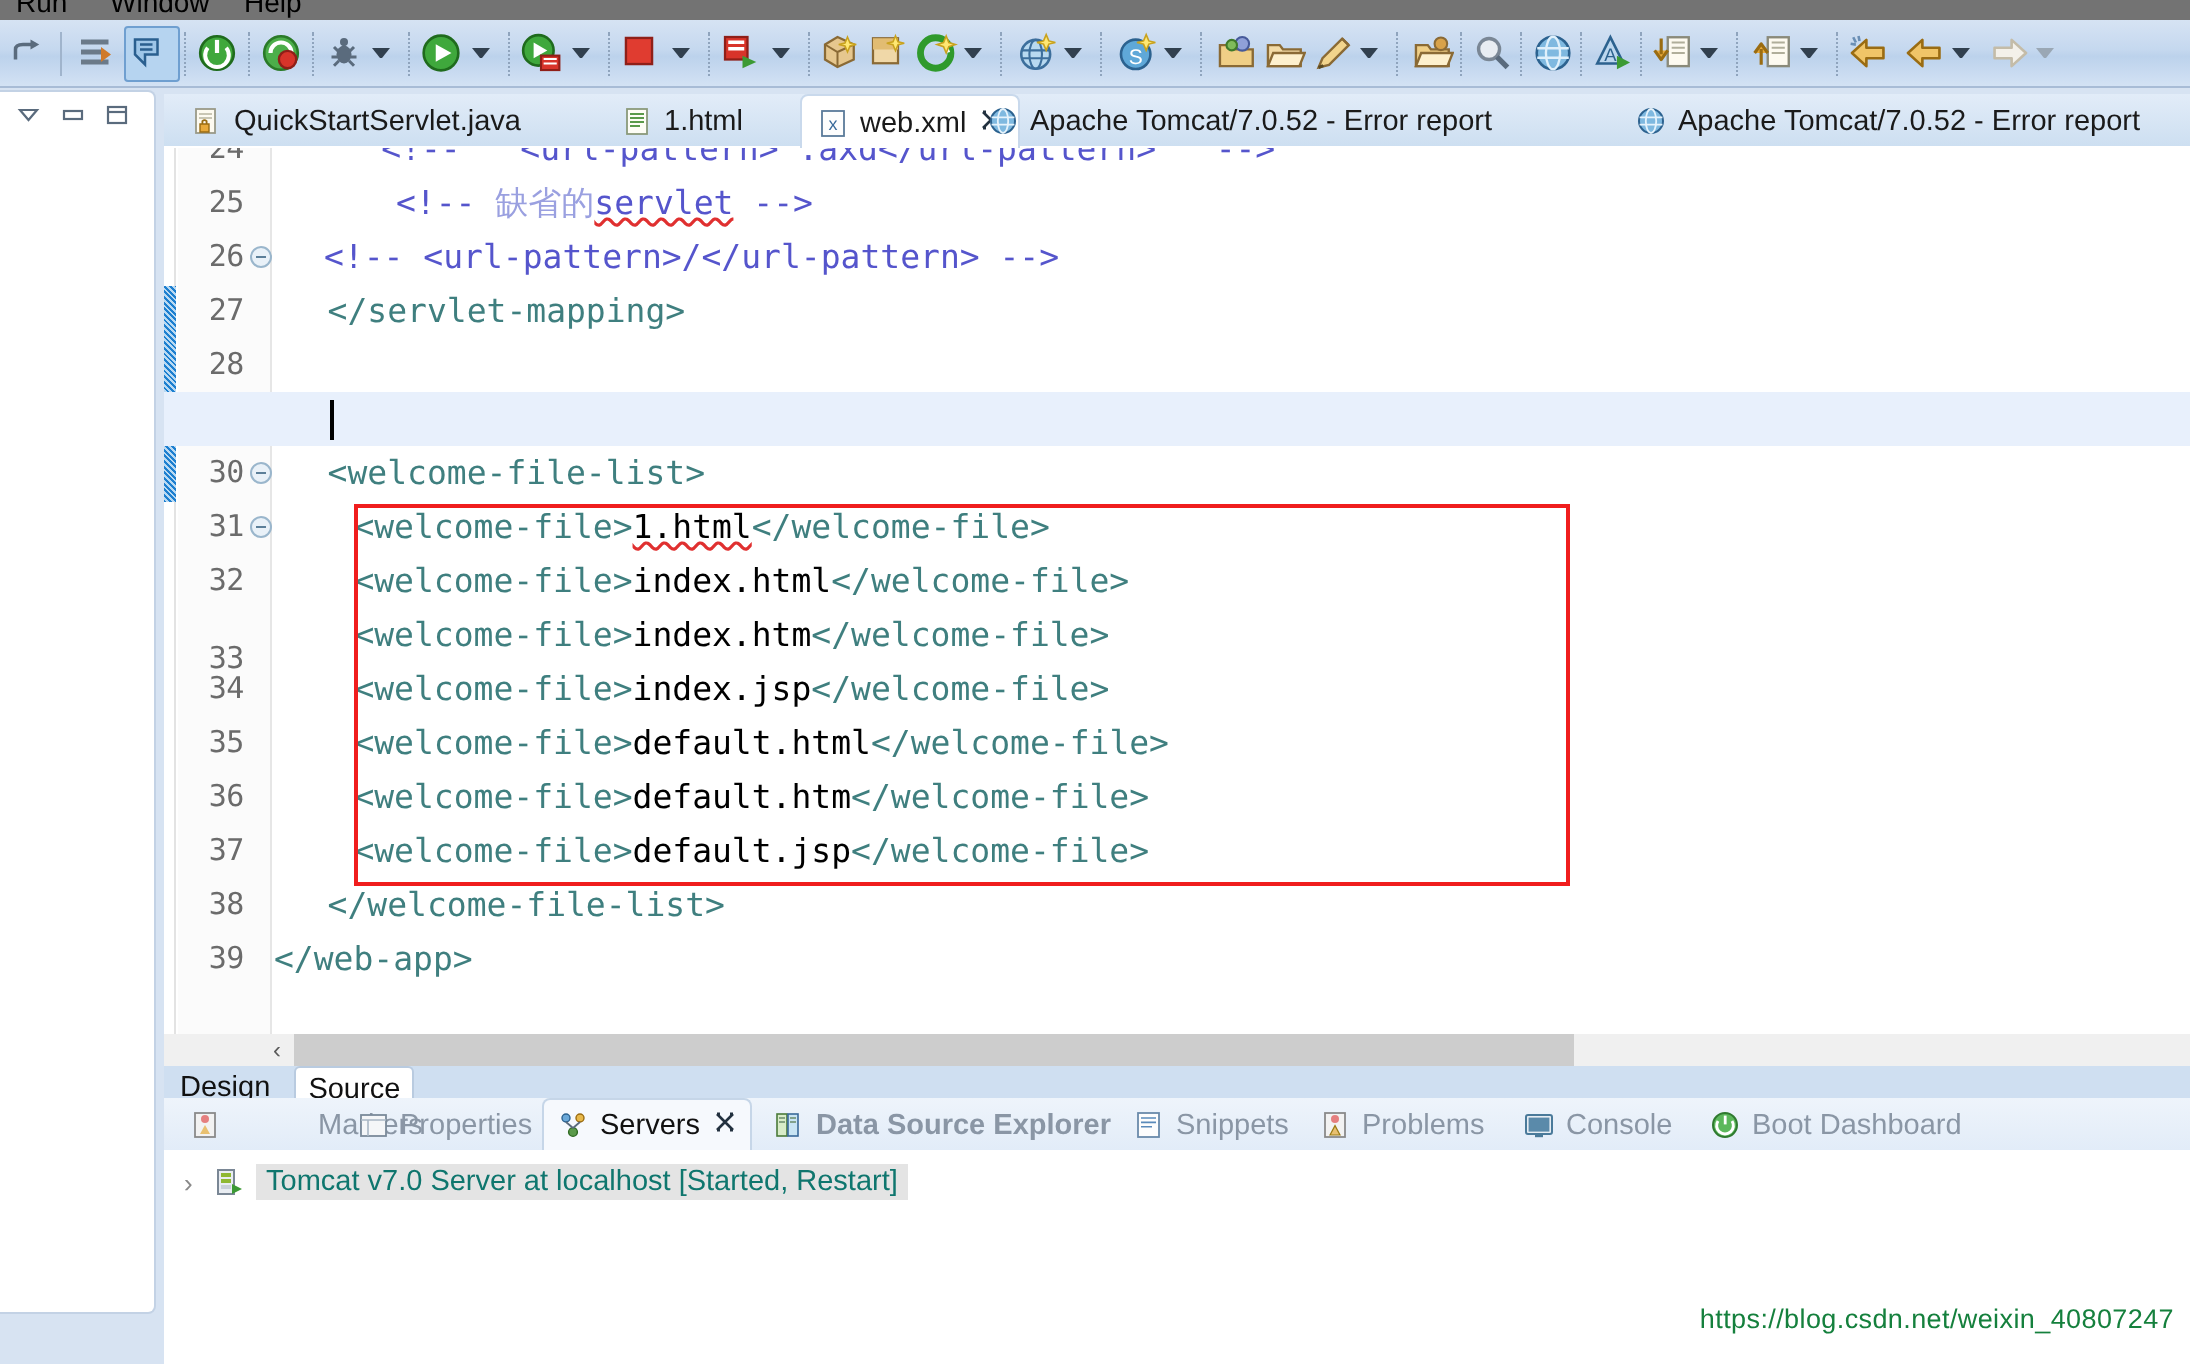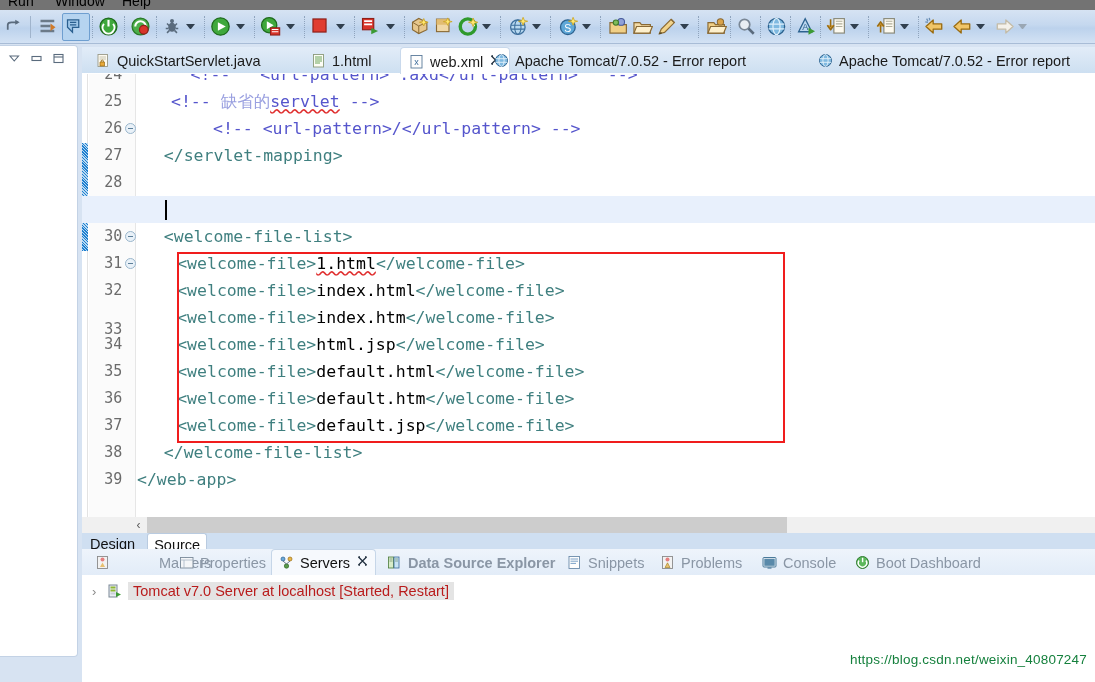--- a/index.html
+++ b/index.html
@@ -196,21 +196,21 @@
   }
   #server-row {
     position: absolute; left: 0; top: 31px; width: 1013px; height: 22px;
     display: flex; align-items: center;
   }
   #srv-twisty {
     margin-left: 10px; width: 14px; color: #8a8a8a; font-size: 13px;
   }
   #srv-label {
     background: #e4e4e4; padding: 1px 5px;
-    font-size: 14.5px; color: #b91c1c; white-space: nowrap;
+    font-size: 14.5px; color: #0f766e; white-space: nowrap;
   }
 
   #watermark {
     position: absolute; right: 8px; top: 652px;
     font-size: 13.5px; color: #15803d; letter-spacing: 0.2px;
   }
 </style>
 </head>
 <body>
 
@@ -538,31 +538,31 @@
         <div class="lnum" style="top: 261px;">34</div>
         <div class="lnum" style="top: 288px;">35</div>
         <div class="lnum" style="top: 315px; text-align: center;">36</div>
         <div class="lnum" style="top: 342px;">37</div>
         <div class="lnum" style="top: 369px;">38</div>
         <div class="lnum" style="top: 396px;">39</div>
       </div>
     <div id="curline-hl" style="top: 122px;"></div>
       <div id="code-lines">
         <div class="cline" style="top: -13px; padding-left: 53.6px;"><span class="cm">&lt;!--   &lt;url-pattern&gt; .axd&lt;/url-pattern&gt;   --&gt;</span></div>
-        <div class="cline" style="top: 14px; padding-left: 34px;"><span class="cm">&lt;!-- </span><span class="cm-cjk">缺省的</span><span class="cm sq">servlet</span><span class="cm"> --&gt;</span></div>
-        <div class="cline" style="top: 41px; padding-left: 76px; text-align: center;"><span class="cm">&lt;!-- &lt;url-pattern&gt;/&lt;/url-pattern&gt; --&gt;</span></div>
+        <div class="cline" style="top: 14px; padding-left: 61px;"><span class="cm">&lt;!-- </span><span class="cm-cjk">缺省的</span><span class="cm sq">servlet</span><span class="cm"> --&gt;</span></div>
+        <div class="cline" style="top: 41px; padding-left: 25px; text-align: center;"><span class="cm">&lt;!-- &lt;url-pattern&gt;/&lt;/url-pattern&gt; --&gt;</span></div>
         <div class="cline" style="top: 68px; padding-left: 26.8px;"><span class="tg">&lt;/servlet-mapping&gt;</span></div>
         <div class="cline" style="top: 95px; padding-left: 0px;"></div>
         <div class="cline" style="top: 122px; padding-left: 26.8px;"></div>
         <div id="caret" style="left: 27.8px; top: 126px;"></div>
         <div class="cline" style="top: 149px; padding-left: 26.8px;"><span class="tg">&lt;welcome-file-list&gt;</span></div>
         <div class="cline" style="top: 176px; padding-left: 40.2px;"><span class="tg">&lt;welcome-file&gt;</span><span class="tx sq">1.html</span><span class="tg">&lt;/welcome-file&gt;</span></div>
         <div class="cline" style="top: 203px; padding-left: 40.2px;"><span class="tg">&lt;welcome-file&gt;</span><span class="tx">index.html</span><span class="tg">&lt;/welcome-file&gt;</span></div>
         <div class="cline" style="top: 230px; padding-left: 40.2px;"><span class="tg">&lt;welcome-file&gt;</span><span class="tx">index.htm</span><span class="tg">&lt;/welcome-file&gt;</span></div>
-        <div class="cline" style="top: 257px; padding-left: 40.2px;"><span class="tg">&lt;welcome-file&gt;</span><span class="tx">html.jsp</span><span class="tg">&lt;/welcome-file&gt;</span></div>
+        <div class="cline" style="top: 257px; padding-left: 40.2px;"><span class="tg">&lt;welcome-file&gt;</span><span class="tx">index.jsp</span><span class="tg">&lt;/welcome-file&gt;</span></div>
         <div class="cline" style="top: 284px; padding-left: 40.2px;"><span class="tg">&lt;welcome-file&gt;</span><span class="tx">default.html</span><span class="tg">&lt;/welcome-file&gt;</span></div>
         <div class="cline" style="top: 311px; padding-left: 40.2px;"><span class="tg">&lt;welcome-file&gt;</span><span class="tx">default.htm</span><span class="tg">&lt;/welcome-file&gt;</span></div>
         <div class="cline" style="top: 338px; padding-left: 40.2px;"><span class="tg">&lt;welcome-file&gt;</span><span class="tx">default.jsp</span><span class="tg">&lt;/welcome-file&gt;</span></div>
         <div class="cline" style="top: 365px; padding-left: 26.8px;"><span class="tg">&lt;/welcome-file-list&gt;</span></div>
         <div class="cline" style="top: 392px; padding-left: 0px;"><span class="tg">&lt;/web-app&gt;</span></div>
       </div>
     <div id="redbox" style="left: 95px; top: 178px; width: 608px; height: 191px; border-color: rgb(240, 29, 29);"></div>
   </div>
 
   <div id="hscroll-row">

